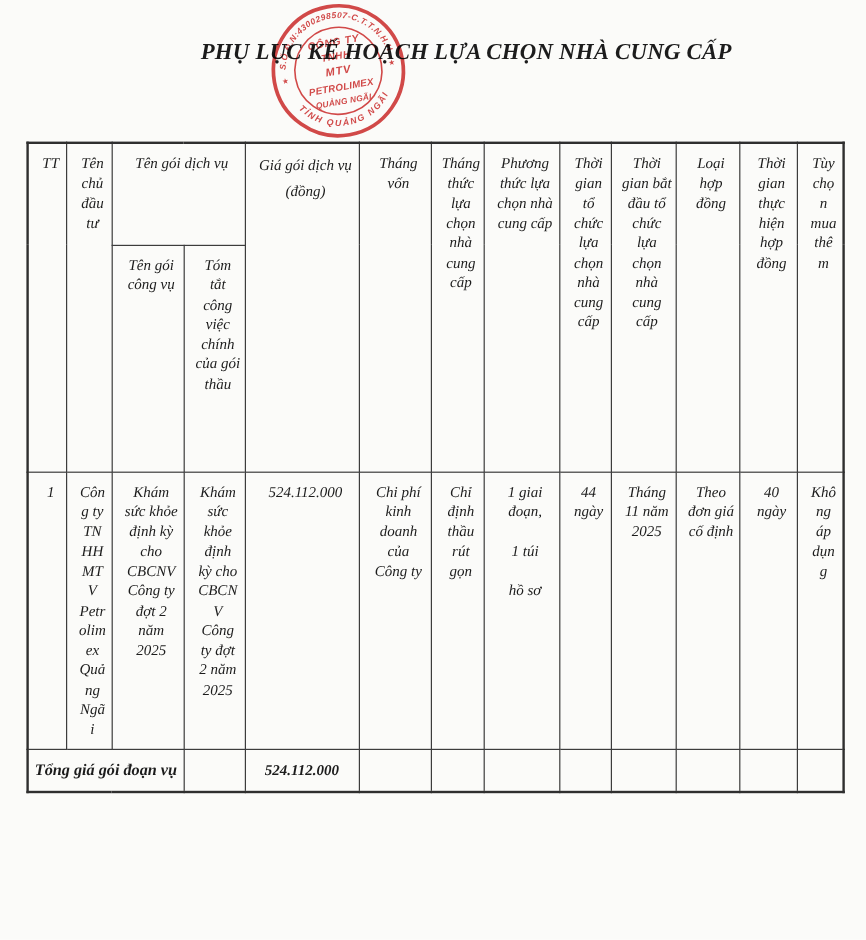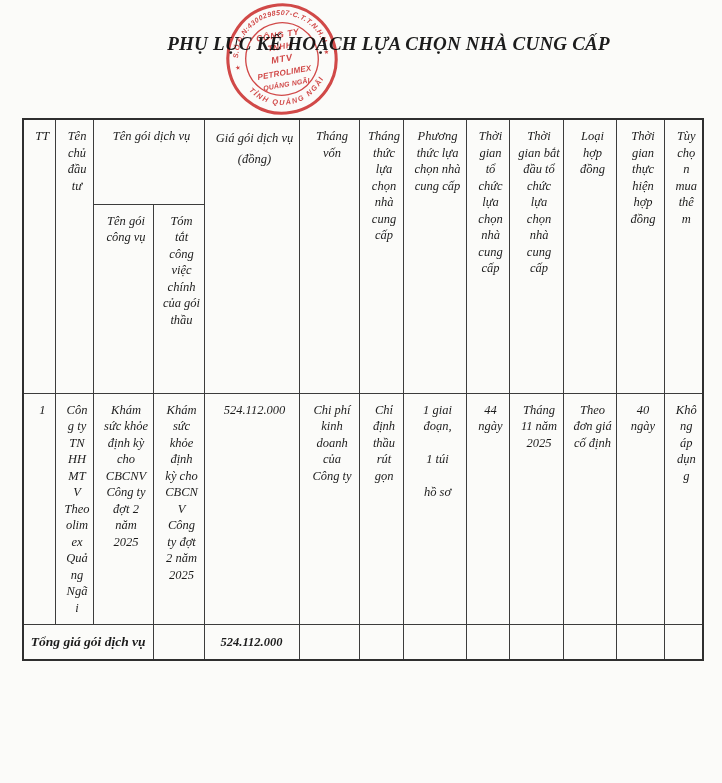--- a/index.html
+++ b/index.html
@@ -178,21 +178,21 @@
 thầu</td>
     </tr>
     <tr class="data-row">
       <td>1</td>
       <td>Côn
 g ty
 TN
 HH
 MT
 V
-Theo
+Petr
 olim
 ex
 Quả
 ng
 Ngã
 i</td>
       <td>Khám
 sức khỏe
 định kỳ
 cho
@@ -238,21 +238,21 @@
 cố định</td>
       <td>40
 ngày</td>
       <td>Khô
 ng
 áp
 dụn
 g</td>
     </tr>
     <tr class="total-row">
-      <td colspan="3" class="cell-total-label">Tổng giá gói dịch vụ</td>
+      <td colspan="3" class="cell-total-label">Tổng giá gói đoạn vụ</td>
       <td></td>
       <td class="cell-total-value">524.112.000</td>
       <td></td>
       <td></td>
       <td></td>
       <td></td>
       <td></td>
       <td></td>
       <td></td>
       <td></td>

